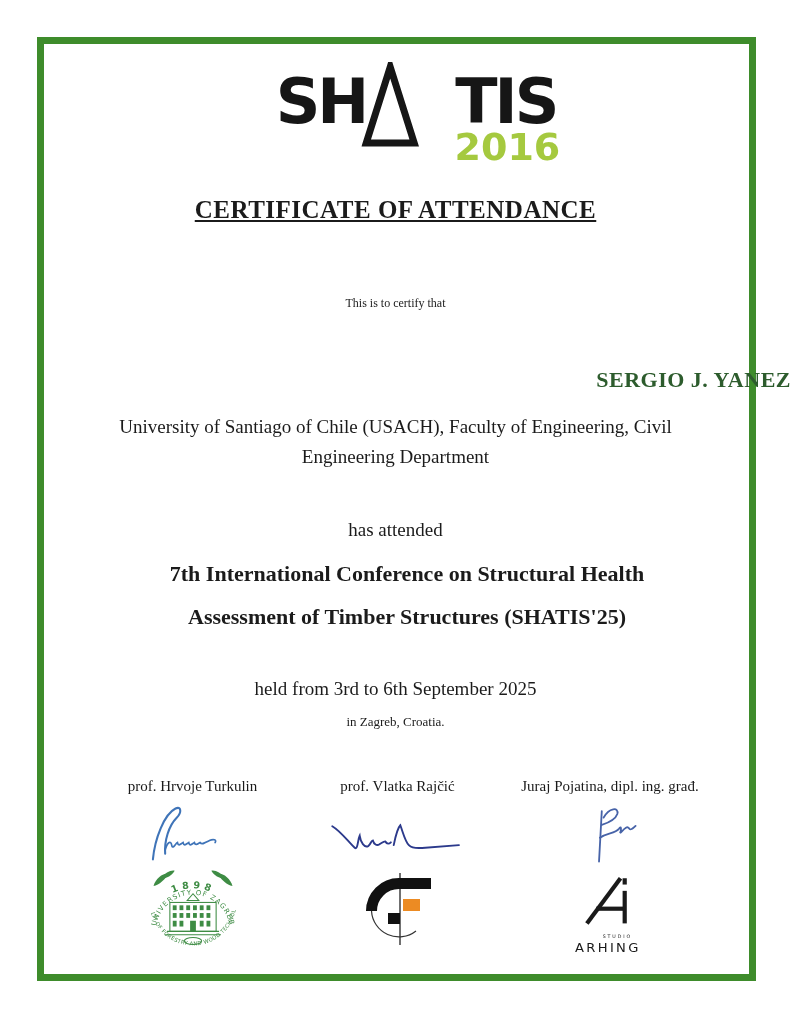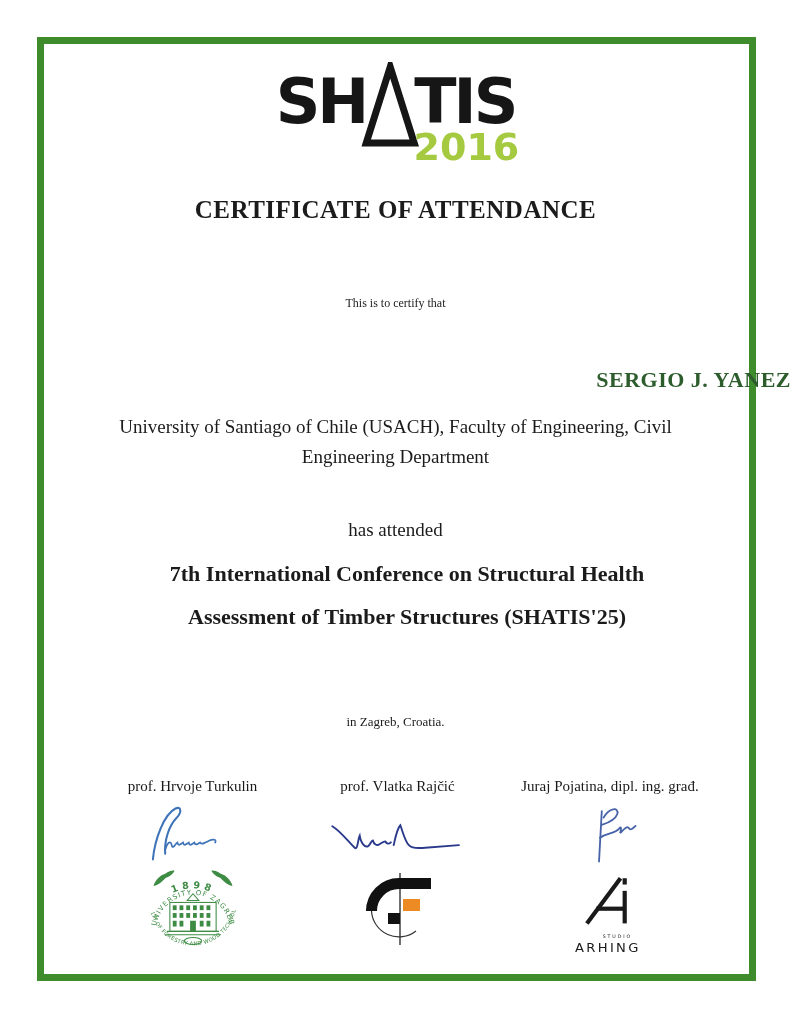--- a/index.html
+++ b/index.html
@@ -6,26 +6,26 @@
   .sheet{position:relative;width:791px;height:1024px;background:#ffffff;overflow:hidden;
          font-family:"Liberation Serif",serif;color:#1b1b1b;}
   .border-frame{position:absolute;left:37px;top:37px;width:719px;height:944px;
          border:7px solid #3e8c2b;box-sizing:border-box;}
   .centered{position:absolute;left:0;right:0;text-align:center;}
 
   
   .logo-wrap{position:absolute;top:64px;left:50%;transform:translateX(-50%);}
   .logo-row{display:flex;align-items:flex-start;}
   .logo-letters{font-family:"DejaVu Sans",sans-serif;font-weight:bold;font-size:62px;
-         line-height:76px;letter-spacing:-3px;color:#161616;}
+         line-height:76px;letter-spacing:-3px;color:#161616;margin-left:41px;}
   .logo-a-svg{width:58px;height:86px;margin:0 -5px;margin-top:-2px;}
   .logo-year{position:absolute;right:-4px;bottom:-18px;font-family:"DejaVu Sans",sans-serif;
          font-weight:bold;font-size:38px;line-height:1;color:#a5c93f;letter-spacing:0;}
 
-  .cert-title{top:196px;font-weight:bold;font-size:25px;letter-spacing:.5px;}
+  .cert-title{top:196px;font-weight:bold;font-size:25px;letter-spacing:.5px;text-decoration:underline;}
   .intro-line{top:296px;font-size:12px;}
   .recipient-name{top:367px;font-weight:bold;font-size:22px;letter-spacing:.5px;color:#2d5c2d;text-align:right;}
   .affiliation{top:412px;font-size:19px;line-height:30px;}
   .attended-line{top:519px;font-size:19px;}
   .conference{top:552px;font-weight:bold;font-size:22px;line-height:43px;margin-left:23px;}
   .date-line{top:678px;font-size:19px;}
   .location-line{top:714px;font-size:13px;}
 
   
   .sig-col{position:absolute;top:778px;text-align:center;}
@@ -70,20 +70,21 @@
     <div>Engineering Department</div>
   </div>
 
   <div class="centered attended-line">has attended</div>
 
   <div class="centered conference">
     <div>7th International Conference on Structural Health</div>
     <div>Assessment of Timber Structures (SHATIS'25)</div>
   </div>
 
+  <div class="centered date-line">held from 3rd to 6th September 2025</div>
   <div class="centered location-line">in Zagreb, Croatia.</div>
 
   <div class="sig-col sig-col-1">
     <div class="sig-name">prof. Hrvoje Turkulin</div>
     <svg class="sig-svg" width="115" height="66" viewBox="0 0 120 70">
       <path d="M18 62 C20 40 30 14 42 8 C48 5 49 12 43 18 C35 26 30 42 31 56" fill="none" stroke="#3f74b8" stroke-width="2.2" stroke-linecap="round"></path>
       <path d="M31 52 C33 44 37 41 38 47 C39 52 42 45 44 44 C45 49 48 45 50 44 C51 49 54 45 56 44 C57 49 60 45 62 44 C63 48 66 45 68 44 C70 47 74 44 78 42 C82 40 86 41 84 44" fill="none" stroke="#3f74b8" stroke-width="1.8" stroke-linecap="round"></path>
     </svg>
     <svg class="org-logo" width="106" height="106" viewBox="0 0 110 110">
       <defs>

